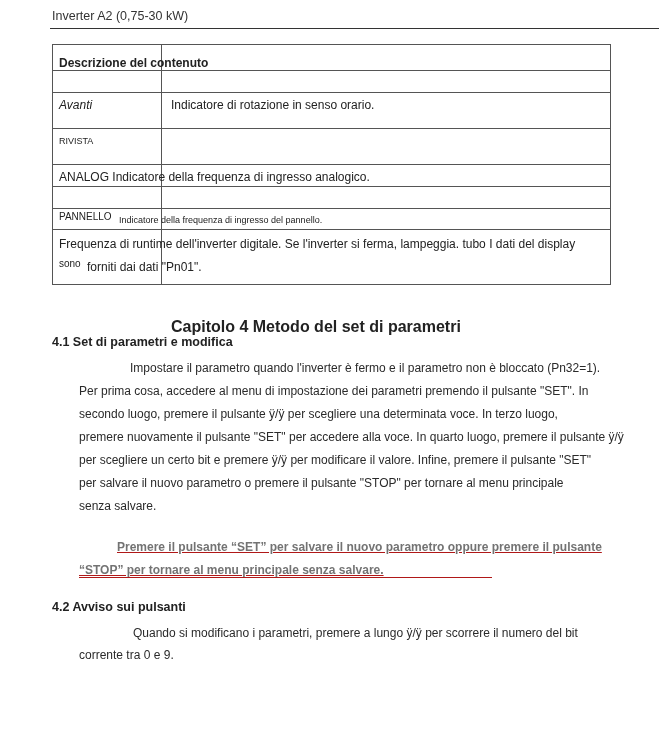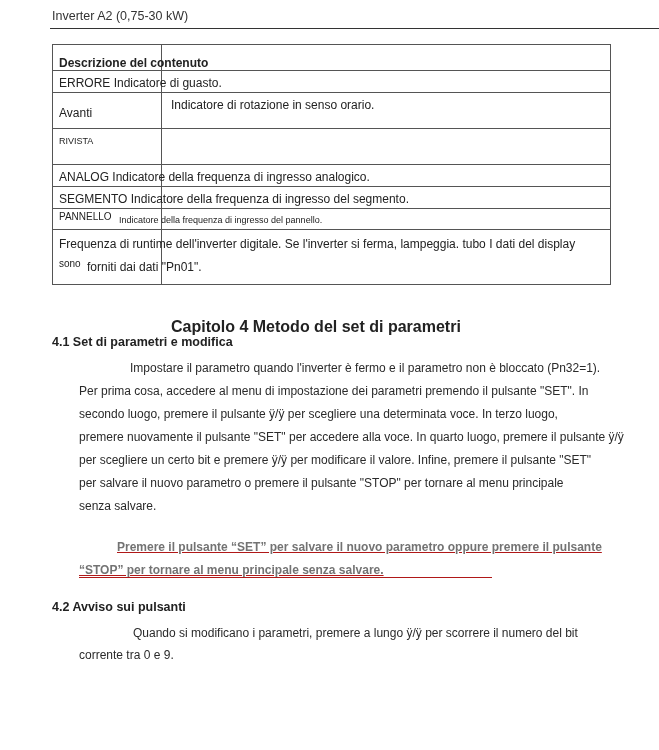--- a/index.html
+++ b/index.html
@@ -43,30 +43,28 @@
   <div class="hline" style="top:48px"></div>
   <div class="hline" style="top:84px"></div>
   <div class="hline" style="top:120px"></div>
   <div class="hline" style="top:142px"></div>
   <div class="hline" style="top:164px"></div>
   <div class="hline" style="top:185px"></div>
   <div class="vline"></div>
 
   <div class="cell" style="left:7px; top:12px; font-weight:bold; font-size:12px;">Descrizione del contenuto</div>
 
-  <div class="cell" style="left:7px; top:32px;">ERRORE Indicatore di guasto.</div>
 
-  <div class="cell" style="left:7px; top:62px;">Avanti</div>
+  <div class="cell" style="left:7px; top:54px;font-style:italic;">Avanti</div>
   <div class="cell" style="left:119px; top:54px;">Indicatore di rotazione in senso orario.</div>
 
   <div class="cell small" style="left:7px; top:92px;">RIVISTA</div>
 
   <div class="cell" style="left:7px; top:126px;">ANALOG Indicatore della frequenza di ingresso analogico.</div>
 
-  <div class="cell" style="left:7px; top:148px;">SEGMENTO Indicatore della frequenza di ingresso del segmento.</div>
 
   <div class="cell tiny" style="left:7px; top:167px;">PANNELLO</div>
   <div class="cell small" style="left:67px; top:171px;">Indicatore della frequenza di ingresso del pannello.</div>
 
   <div class="cell" style="left:7px; top:193px;">Frequenza di runtime dell'inverter digitale. Se l'inverter si ferma, lampeggia. tubo I dati del display</div>
   <div class="cell tiny" style="left:7px; top:214px;">sono</div>
   <div class="cell" style="left:35px; top:216px;">forniti dai dati "Pn01".</div>
 </div>
 
 <div class="abs h-center" style="left:171px; top:318px;">Capitolo 4 Metodo del set di parametri</div>

